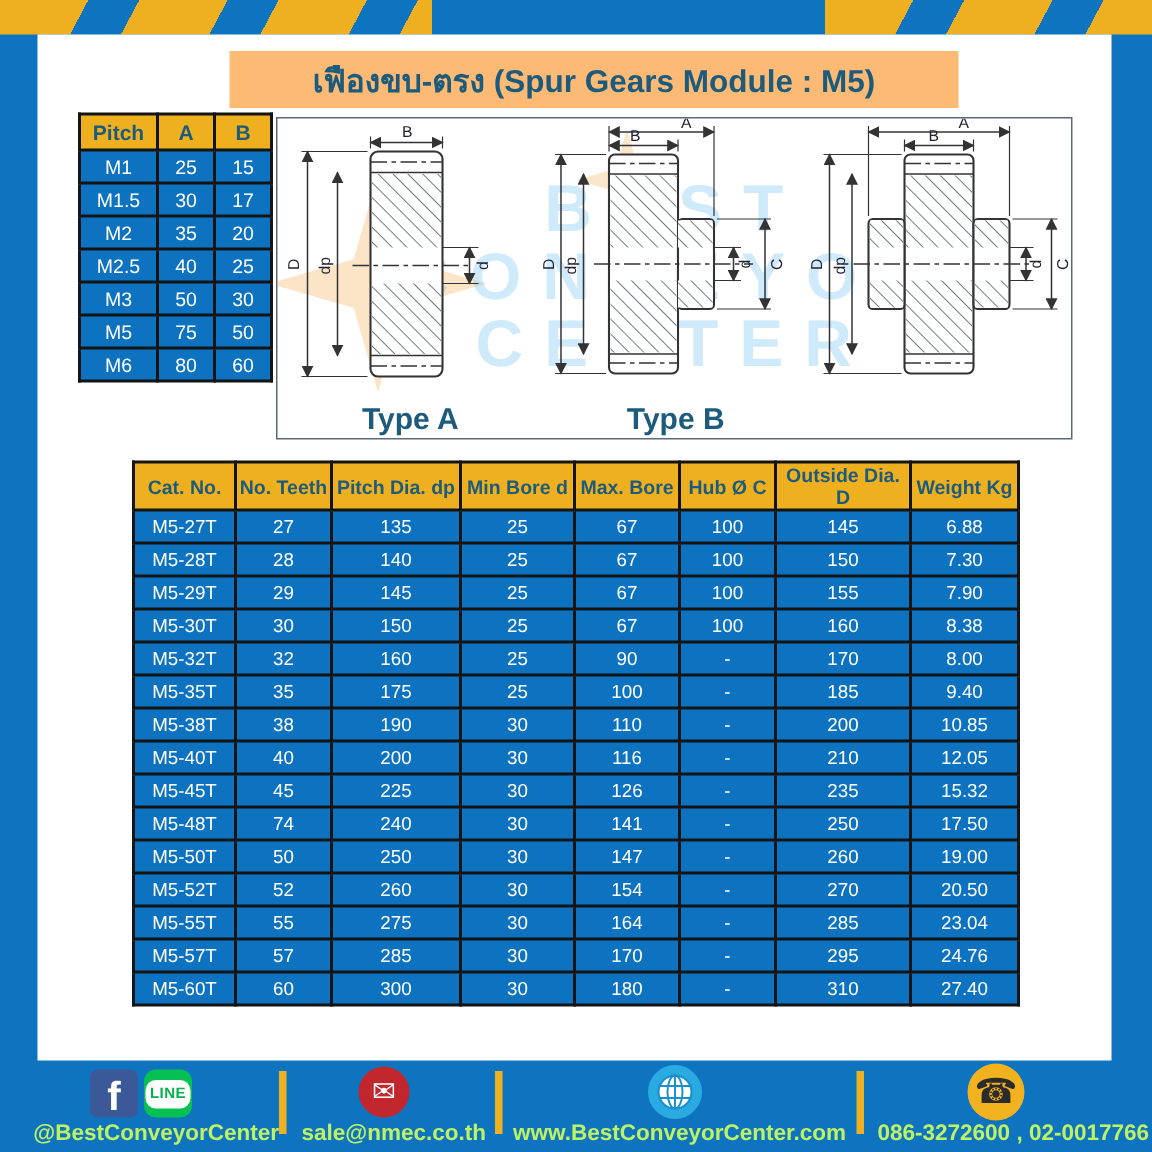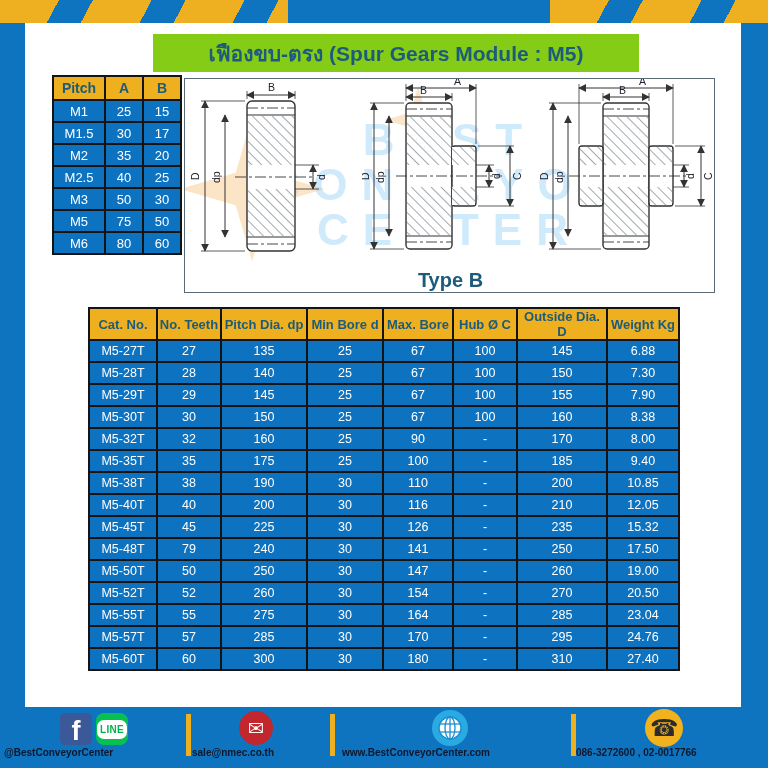--- a/index.html
+++ b/index.html
@@ -10,21 +10,21 @@
   .hazard { position:absolute; top:0; height:23px;
     background:repeating-linear-gradient(118deg,#eeb021 0 52px,#0f74c0 52px 82px); }
   .hazard.left  { left:0;  width:288px; }
   .hazard.right { right:0; width:218px; }
 
   
   .card { position:absolute; left:25px; top:23px; width:716px; height:684px; background:#ffffff; }
 
   
   .banner { position:absolute; left:128px; top:11px; width:486px; height:38px;
-    background:#84cc16; display:flex; align-items:center; justify-content:center;
+    background:#fdba74; display:flex; align-items:center; justify-content:center;
     color:#1d5b7d; font-size:21px; font-weight:bold; }
 
   
   table { border-collapse:collapse; table-layout:fixed; }
   th { background:#eeb01e; color:#1d5b7d; border:2px solid #141414;
        font-size:13px; font-weight:bold; text-align:center; }
   td { background:#0d72c0; color:#ffffff; border:2px solid #141414;
        font-size:12.5px; text-align:center; }
 
   .pitch-table { position:absolute; left:27px; top:52px; }
@@ -49,22 +49,22 @@
     color:#1d5b7d; font-size:20px; font-weight:bold; }
   .dim  { stroke:#333; stroke-width:1; fill:none; }
   .ext  { stroke:#333; stroke-width:0.8; fill:none; }
   .cl   { stroke:#333; stroke-width:0.9; fill:none; stroke-dasharray:11 3 3 3; }
   .body-line { stroke:#333; stroke-width:1.4; fill:#ffffff; }
   .band { stroke:#333; stroke-width:1; }
   .dimtext { fill:#223; font-size:10.5px; font-family:"Liberation Sans",sans-serif; }
 
   
   .footer { position:absolute; left:0; top:707px; width:768px; height:61px; }
-  .footer .txt { position:absolute; top:40px; color:#0f172a; font-weight:bold;
-    font-size:10px; text-align:left; white-space:nowrap; }
+  .footer .txt { position:absolute; top:40px; color:#bef264; font-weight:bold;
+    font-size:15px; text-align:right; white-space:nowrap; }
   .divider { position:absolute; top:7px; width:5px; height:42px; background:#eeb01e; }
   .fb-icon { position:absolute; left:60px; top:6px; width:32px; height:32px; border-radius:5px;
     background:#3b5998; color:#fff; font-weight:bold; font-size:27px;
     display:flex; align-items:flex-end; justify-content:center; line-height:0.95; overflow:hidden; }
   .line-icon { position:absolute; left:96px; top:6px; width:32px; height:32px; border-radius:8px;
     background:#06c152; display:flex; align-items:center; justify-content:center; }
   .line-bubble { background:#fff; border-radius:7px; padding:4px 3px; color:#06b14c;
     font-size:10px; font-weight:bold; letter-spacing:0.3px; }
   .round-icon { position:absolute; border-radius:50%; display:flex; align-items:center;
     justify-content:center; font-family:"DejaVu Sans", sans-serif; }
@@ -178,20 +178,21 @@
           <line class="ext" x1="60" y1="172" x2="16" y2="172"></line>
           <line class="dim" x1="20" y1="22" x2="20" y2="172" marker-start="url(#arr)" marker-end="url(#arr)"></line>
           <text class="dimtext" transform="rotate(-90 14 101)" x="14" y="101">D</text>
           <line class="dim" x1="40" y1="36" x2="40" y2="158" marker-start="url(#arr)" marker-end="url(#arr)"></line>
           <text class="dimtext" transform="rotate(-90 35 104)" x="35" y="104">dp</text>
           <line class="ext" x1="110" y1="86" x2="134" y2="86"></line>
           <line class="ext" x1="110" y1="110" x2="134" y2="110"></line>
           <line class="dim" x1="128" y1="86" x2="128" y2="110" marker-start="url(#arr)" marker-end="url(#arr)"></line>
           <text class="dimtext" transform="rotate(-90 140 101)" x="140" y="101">d</text>
         </svg>
+        <div class="type-label">Type A</div>
       </div>
 
       <div class="slot" style="left:177px">
         <svg width="177" height="188" viewBox="0 0 177 188">
           <rect class="body-line" x="44" y="24" width="46" height="146" rx="4"></rect>
           <rect class="body-line" x="90" y="67" width="24" height="60" rx="3"></rect>
           <rect x="45" y="38" width="44" height="48" fill="url(#hatch)"></rect>
           <rect x="45" y="108" width="44" height="48" fill="url(#hatch)"></rect>
           <rect x="90" y="68" width="23" height="18" fill="url(#hatch)"></rect>
           <rect x="90" y="108" width="23" height="18" fill="url(#hatch)"></rect>
@@ -376,21 +377,21 @@
             <td>45</td>
             <td>225</td>
             <td>30</td>
             <td>126</td>
             <td>-</td>
             <td>235</td>
             <td>15.32</td>
           </tr>
           <tr>
             <td>M5-48T</td>
-            <td>79</td>
+            <td>74</td>
             <td>240</td>
             <td>30</td>
             <td>141</td>
             <td>-</td>
             <td>250</td>
             <td>17.50</td>
           </tr>
           <tr>
             <td>M5-50T</td>
             <td>50</td>

